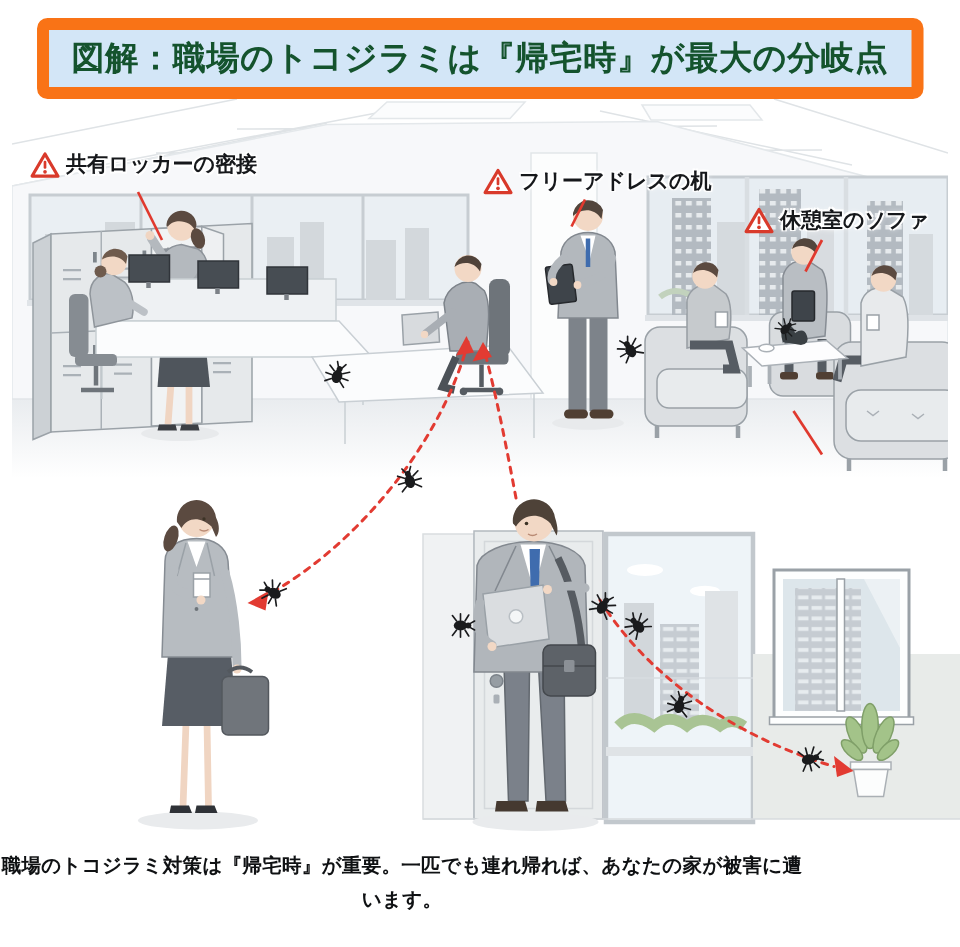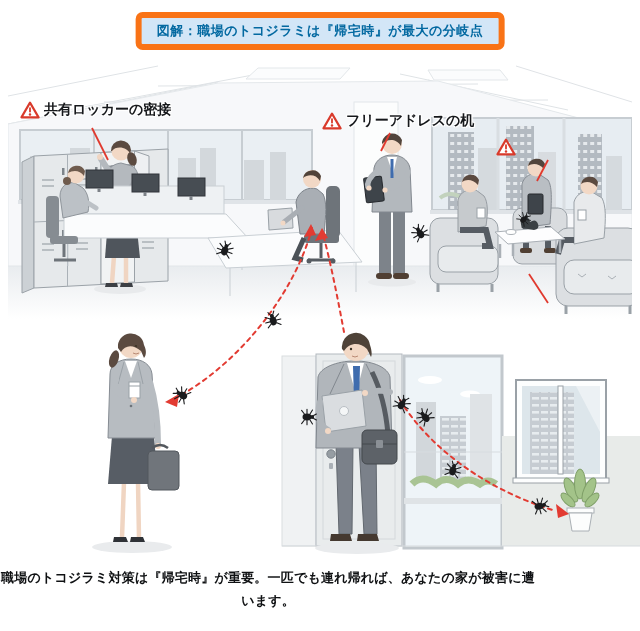--- a/index.html
+++ b/index.html
@@ -2,22 +2,22 @@
 <html lang="ja"><head>
 <meta charset="utf-8">
 <style>
   html,body{margin:0;padding:0;background:#fff;}
   .canvas{
     position:relative;width:640px;height:631px;background:#fff;overflow:hidden;
     font-family:"DejaVu Sans",sans-serif;
   }
   .banner{
     position:absolute;top:12px;left:50%;transform:translateX(-50%);
-    background:#d3e6f7;border:6px solid #f97316;border-radius:7px;
-    padding:4px 15px;font-size:13px;font-weight:bold;color:#0369a1;
+    background:#d3e6f7;border:8px solid #f97316;border-radius:7px;
+    padding:4px 15px;font-size:22px;font-weight:bold;color:#14532d;
     white-space:nowrap;z-index:8;letter-spacing:.5px;
   }
   .scene{position:absolute;z-index:1;}
   .scene svg{display:block;}
   .overlay{position:absolute;left:0;top:0;z-index:5;pointer-events:none;}
   .warning{
     position:absolute;display:flex;align-items:center;gap:4px;
     font-weight:bold;font-size:14px;color:#16181b;z-index:7;white-space:nowrap;
     text-shadow:0 0 2px #fff,0 0 4px #fff,1px 1px 0 #fff,-1px -1px 0 #fff,1px -1px 0 #fff,-1px 1px 0 #fff;
   }
@@ -399,20 +399,21 @@
     </svg>
     <span>フリーアドレスの机</span>
   </div>
 
   <div class="warning" style="left:496px;top:138px;">
     <svg width="20" height="18" viewBox="0 0 24 22">
       <path d="M12 2 L22.5 20 H1.5 Z" fill="#ffffff" stroke="#d93a2b" stroke-width="2.6" stroke-linejoin="round"></path>
       <rect x="10.9" y="7.5" width="2.2" height="6.5" rx="1" fill="#d93a2b"></rect>
       <circle cx="12" cy="16.6" r="1.5" fill="#d93a2b"></circle>
     </svg>
+    <span>休憩室のソファ</span>
   </div>
 
 
   <div class="caption">
     <div>職場のトコジラミ対策は『帰宅時』が重要。一匹でも連れ帰れば、あなたの家が被害に遭います。</div>
   </div>
 
 </div>
 
 </body></html>

